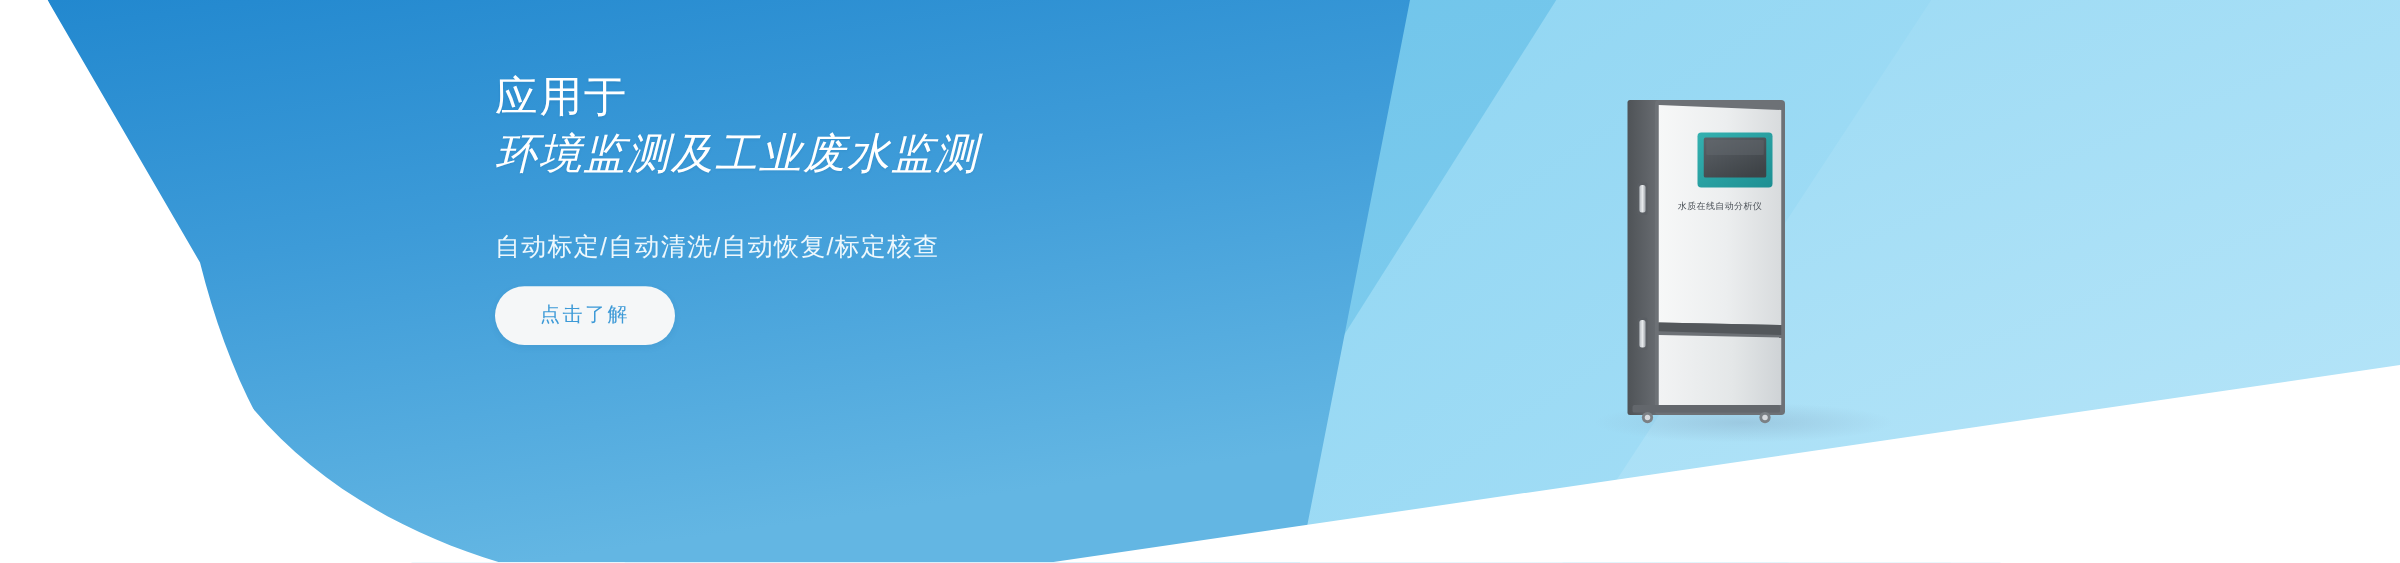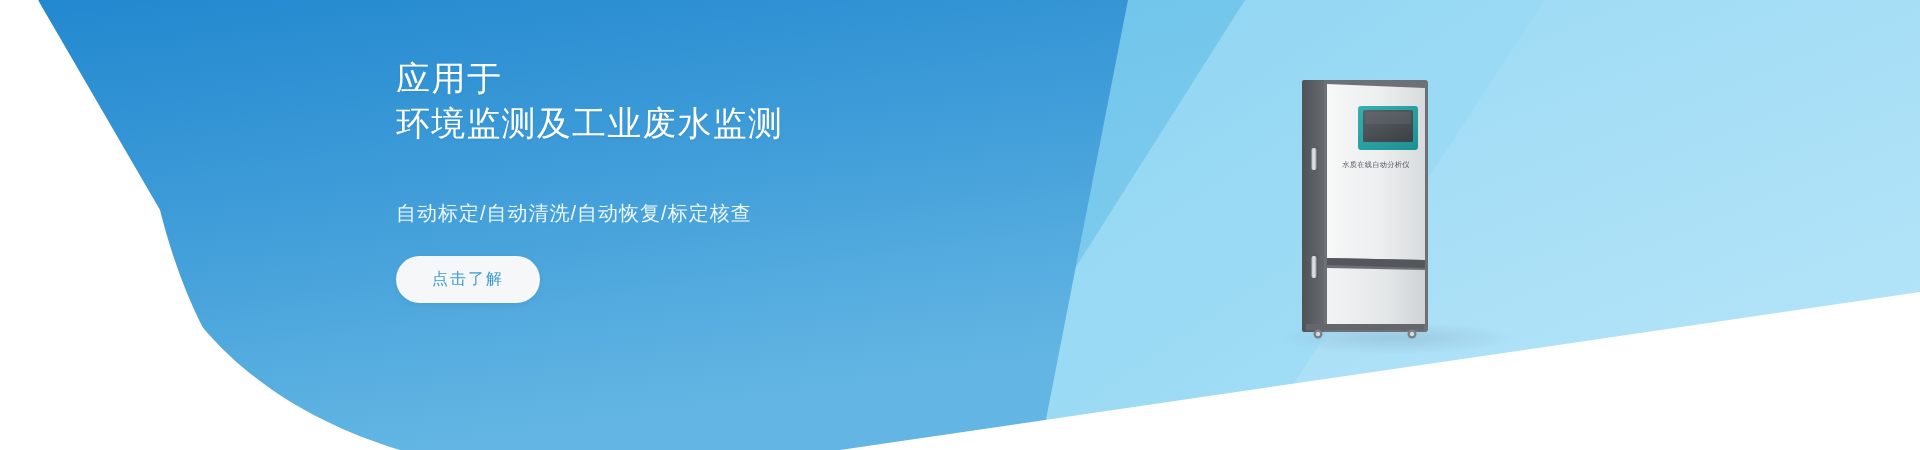--- a/index.html
+++ b/index.html
@@ -38,34 +38,34 @@
 
   .headline {
     color: #ffffff;
     font-size: 34px;
     line-height: 1.33;
     font-weight: 400;
     letter-spacing: 1.5px;
     white-space: nowrap;
     text-shadow: 0 1px 2px rgba(20,80,130,.12);
   }
-  .headline-l2 { letter-spacing: 1.2px; }
+  .headline-l2 { letter-spacing: 1.2px; font-style: italic; }
 
   .subline {
-    margin-top: 54px;
+    margin-top: 38px;
     color: #eef8fd;
     font-size: 20px;
     letter-spacing: 1px;
     font-weight: 400;
     white-space: nowrap;
   }
 
   .cta {
     display: inline-block;
-    margin-top: 29px;
+    margin-top: 18px;
     min-width: 144px;
     padding: 13px 30px;
     box-sizing: border-box;
     text-align: center;
     background: #f5f7f8;
     color: #3d9ad7;
     font-size: 16px;
     letter-spacing: 2px;
     border: none;
     border-radius: 26px;

